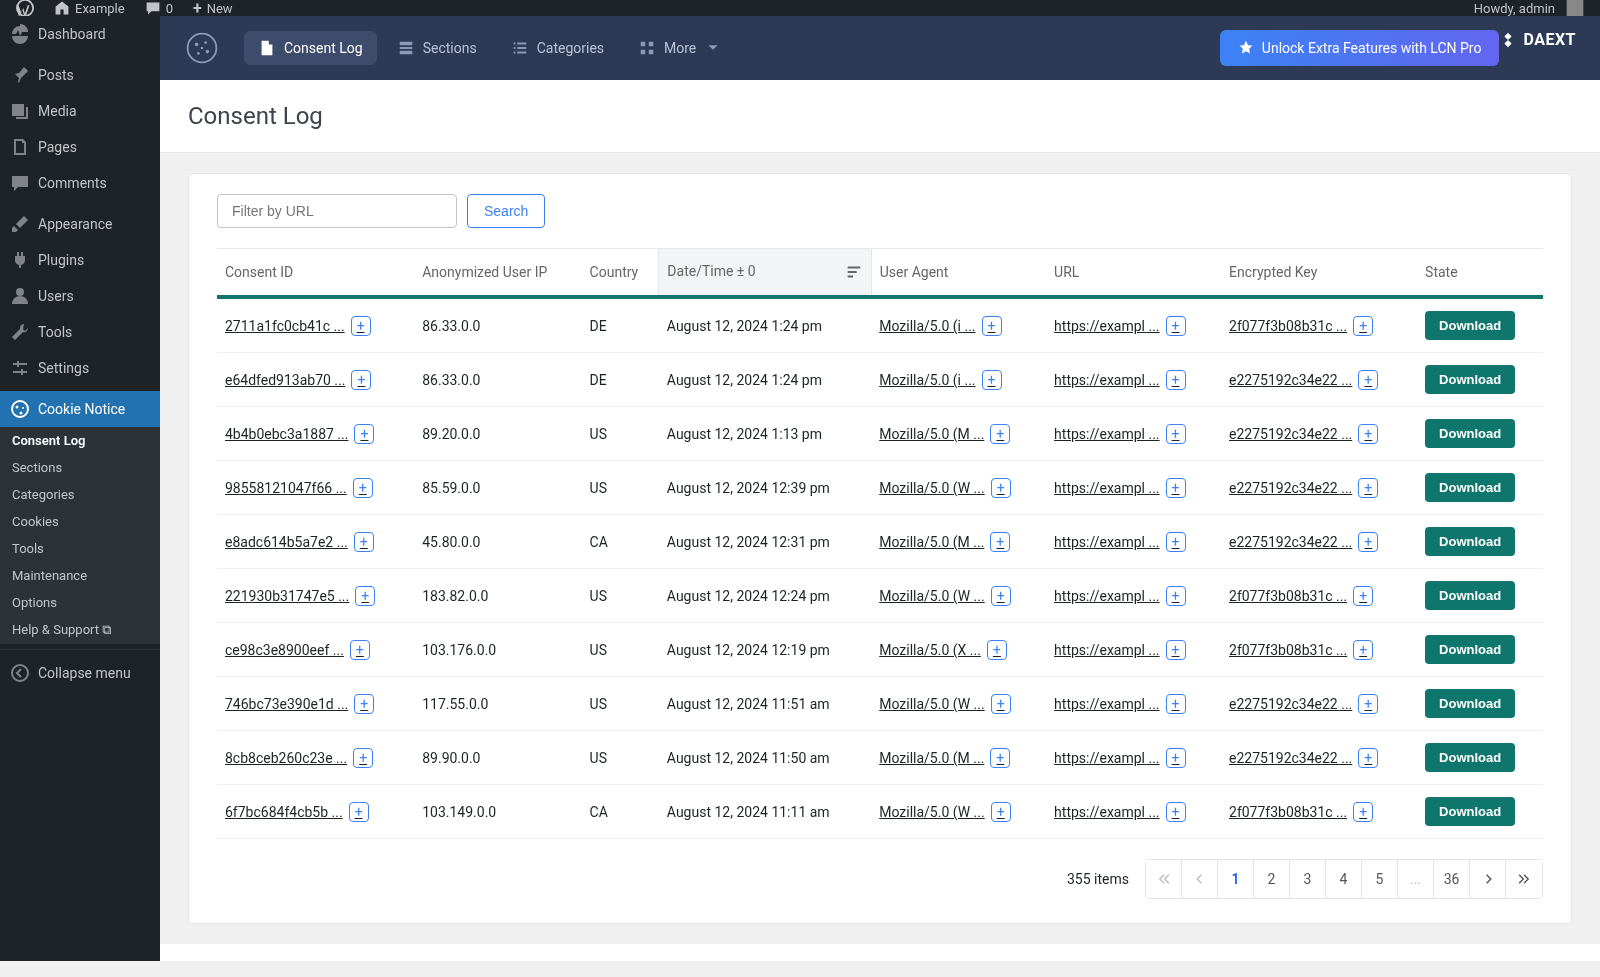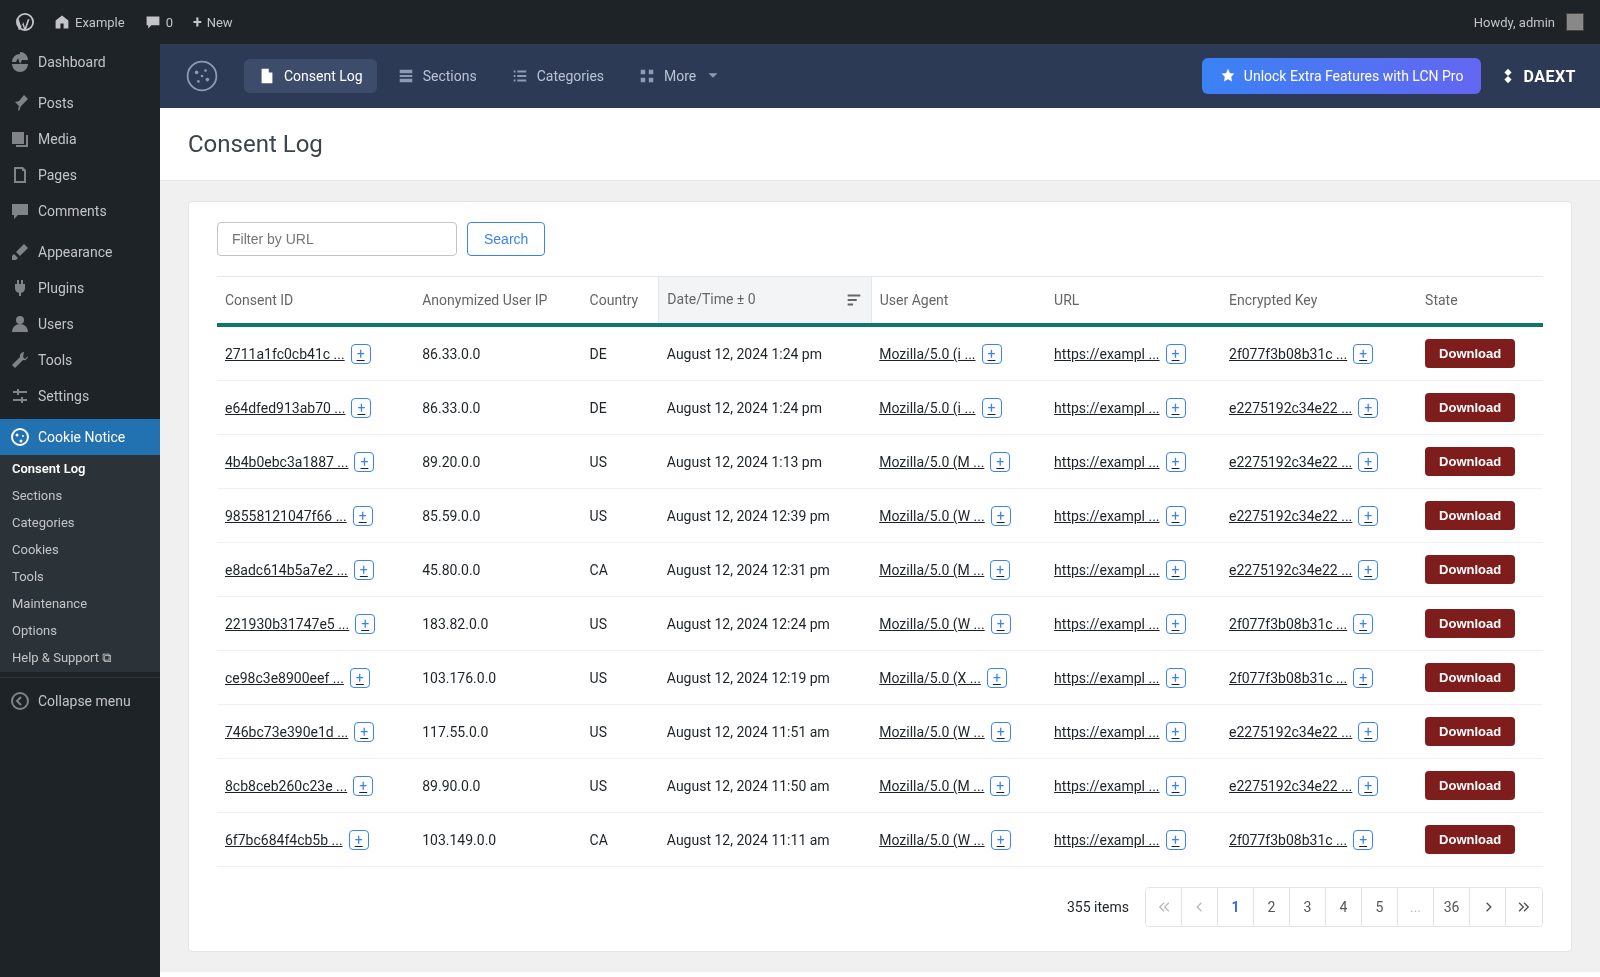--- a/index.html
+++ b/index.html
@@ -1,18 +1,18 @@
 <!DOCTYPE html>
 <html><head>
 <meta charset="utf-8">
 <style>
 * { margin: 0; padding: 0; box-sizing: border-box; }
 body { font-family: -apple-system, BlinkMacSystemFont, "Segoe UI", Roboto, sans-serif; font-size: 13px; background: #f0f0f1; color: #1d2327; overflow: hidden; }
 
-.topbar { height: 44px; background: #1d2327; color: #c3c4c7; display: flex; align-items: center; padding: 0 8px; font-size: 13px; }
+.topbar { height: 16px; background: #1d2327; color: #c3c4c7; display: flex; align-items: center; padding: 0 8px; font-size: 13px; }
 .topbar-left { display: flex; align-items: center; gap: 4px; }
 .topbar-item { display: inline-flex; align-items: center; padding: 0 8px; height: 32px; cursor: pointer; gap: 5px; }
 .topbar-right { margin-left: auto; display: flex; align-items: center; }
 .topbar .avatar { width: 18px; height: 18px; background: #888; border: 1px solid #444; margin-left: 6px; display: inline-block; }
 
 .layout { display: flex; height: calc(100vh - 32px); }
 .sidebar { width: 160px; background: #1d2327; color: #c3c4c7; flex-shrink: 0; overflow-y: auto; font-size: 14px; }
 .side-item { display: flex; align-items: center; padding: 8px 8px 8px 10px; cursor: pointer; gap: 8px; }
 .side-item.active { background: #2271b1; color: #fff; position: relative; }
 .side-item.active::after { content: ""; position: absolute; right: -8px; top: 50%; transform: translateY(-50%); border: 8px solid transparent; border-right-color: #f0f0f1; }
@@ -24,21 +24,21 @@
 .side-sub .side-sub-item { padding: 6px 12px; font-size: 13px; cursor: pointer; color: #c3c4c7; }
 .side-sub .side-sub-item.current { color: #fff; font-weight: 600; }
 
 .main { flex: 1; overflow-y: auto; background: #fff; }
 .pluginbar { background: #2c3a55; height: 64px; display: flex; align-items: center; padding: 0 24px; gap: 8px; }
 .cookie-logo { width: 36px; height: 36px; margin-right: 16px; }
 .ptab { display: inline-flex; align-items: center; gap: 8px; color: #b9c3d6; padding: 8px 14px; border-radius: 6px; font-size: 14px; cursor: pointer; }
 .ptab.active { background: #3d4c6b; color: #fff; }
 .ptab.active svg { fill: #fff; }
 .ptab svg { width: 18px; height: 18px; fill: #8d9ab5; }
-.pluginbar-right { margin-left: auto; display: flex; align-items: center; gap: 18px; }
+.pluginbar-right { margin-left: auto; display: flex; align-items: flex-start; }
 .unlock-btn { background: linear-gradient(90deg, #3b82f6, #6366f1); color: #fff; padding: 10px 18px; border-radius: 6px; font-size: 14px; display: inline-flex; align-items: center; gap: 8px; cursor: pointer; }
 .daext { color: #fff; font-weight: 700; font-size: 16px; display: inline-flex; align-items: center; gap: 6px; letter-spacing: 0.5px; }
 
 .page-title-wrap { padding: 22px 28px; background: #fff; border-bottom: 1px solid #e5e7eb; }
 .page-title { font-size: 24px; font-weight: 400; color: #3c434a; }
 
 .content { padding: 20px 28px; background: #f0f0f1; }
 .card { background: #fff; border: 1px solid #e2e4e7; border-radius: 4px; padding: 20px 28px 24px; }
 .metrics-row { display: flex; align-items: center; gap: 24px; font-size: 14px; margin-bottom: 40px; }
 .metric-label { color: #666; margin-right: 6px; }
@@ -50,21 +50,21 @@
 .filter-input { width: 240px; padding: 8px 14px; border: 1px solid #c3c4c7; border-radius: 4px; font-size: 14px; }
 .search-btn { border: 1px solid #3b82f6; color: #3b82f6; background: #fff; padding: 8px 16px; border-radius: 4px; font-size: 14px; cursor: pointer; }
 
 table { width: 100%; border-collapse: collapse; font-size: 14px; }
 th { text-align: left; font-weight: 400; color: #666; padding: 14px 8px; border-bottom: 4px solid #0f766e; border-top: 1px solid #e5e7eb; }
 th.sorted { background: #f3f4f6; border-left: 1px solid #e5e7eb; border-right: 1px solid #e5e7eb; }
 .sort-icon { float: right; width: 18px; height: 18px; fill: #666; }
 td { padding: 12px 8px; border-bottom: 1px solid #f0f0f1; vertical-align: middle; }
 .trunc { display: inline-flex; align-items: center; gap: 6px; text-decoration: underline; }
 .expand-btn { width: 20px; height: 20px; border: 1.5px solid #3b82f6; border-radius: 4px; color: #3b82f6; display: inline-flex; align-items: center; justify-content: center; font-size: 14px; line-height: 1; cursor: pointer; flex-shrink: 0; }
-.dl-btn { background: #7f1d1d; color: #fff; border: none; padding: 7px 14px; border-radius: 4px; font-size: 13px; font-weight: 600; cursor: pointer; }
+.dl-btn { background: #0f766e; color: #fff; border: none; padding: 7px 14px; border-radius: 4px; font-size: 13px; font-weight: 600; cursor: pointer; }
 
 .pager { display: flex; align-items: center; justify-content: flex-end; gap: 16px; margin-top: 20px; font-size: 14px; }
 .page-list { display: flex; border: 1px solid #e2e4e7; border-radius: 4px; overflow: hidden; }
 .page-btn { width: 36px; height: 38px; display: inline-flex; align-items: center; justify-content: center; border-right: 1px solid #e2e4e7; cursor: pointer; background: #fff; color: #555; }
 .page-btn:last-child { border-right: none; }
 .page-btn.disabled { color: #bbb; cursor: default; }
 .page-btn.current { color: #2563eb; font-weight: 600; }
 .page-btn svg { width: 14px; height: 14px; fill: currentColor; }
 
 .icon { display: inline-block; }

